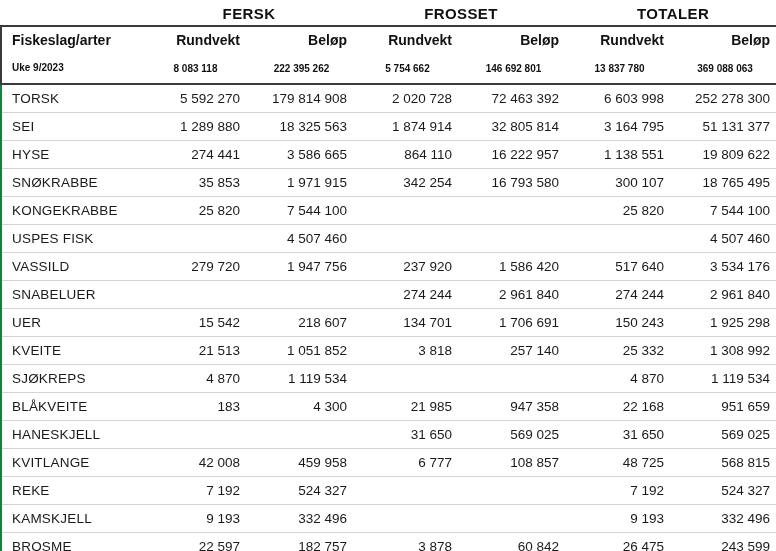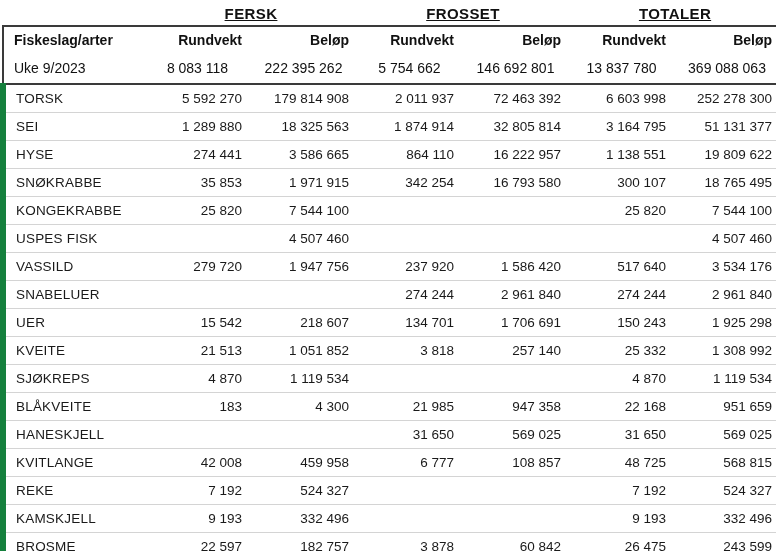--- a/index.html
+++ b/index.html
@@ -36,21 +36,20 @@
     font-weight: bold;
     font-size: 15px;
     letter-spacing: 0.4px;
     padding: 2px 8px 3px 8px;
     border: none;
     background: #ffffff;
     text-align: center;
     vertical-align: bottom;
     color: #111111;
     height: 20px;
-    text-decoration: underline;
   }
   tr.group-row th.blank { }
 
   
   tr.sub-row th {
     font-weight: bold;
     font-size: 14px;
     padding: 2px 8px 3px 0;
     background: #ffffff;
     color: #111111;
@@ -68,22 +67,22 @@
     text-align: right;
     border-top: 2px solid #3a3a3a;
     margin-top: 48px;
   }
   tr.sub-row th.lastcol {
     border-right: 2px solid #3a3a3a;
   }
 
   
   tr.total-row th {
-    font-weight: normal;
-    font-size: 14px;
+    font-weight: bold;
+    font-size: 10px;
     padding: 3px 8px 4px 8px;
     background: #ffffff;
     color: #111111;
     height: 22px;
     border-bottom: 2px solid #3a3a3a;
   }
   tr.total-row th.lbl {
     text-align: left;
     border-left: 2px solid #3a3a3a;
     padding-left: 10px;
@@ -96,21 +95,21 @@
     font-size: 13.5px;
     padding: 2px 8px 3px 8px;
     height: 22px;
     border-bottom: 1px solid #d4d4d4;
     color: #1a1a1a;
     white-space: nowrap;
     overflow: hidden;
   }
   tr.data-row td.name {
     text-align: left;
-    border-left: 6px solid #15803d;
+    border-left: 2px solid #15803d;
     padding-left: 10px;
     letter-spacing: 0.2px;
   }
   tr.data-row td.num {
     text-align: right;
   }
   tr.data-row td.lastcol {
     border-right: 2px solid #3a3a3a;
   }
   tr.data-row:last-child td {
@@ -155,21 +154,21 @@
         <th class="num">146 692 801</th>
         <th class="num">13 837 780</th>
         <th class="num lastcol">369 088 063</th>
       </tr>
     </thead>
     <tbody>
         <tr class="data-row">
           <td class="name">TORSK</td>
           <td class="num">5 592 270</td>
           <td class="num">179 814 908</td>
-          <td class="num">2 011 937</td>
+          <td class="num">2 020 728</td>
           <td class="num">72 463 392</td>
           <td class="num">6 603 998</td>
           <td class="num lastcol">252 278 300</td>
         </tr>
         <tr class="data-row">
           <td class="name">SEI</td>
           <td class="num">1 289 880</td>
           <td class="num">18 325 563</td>
           <td class="num">1 874 914</td>
           <td class="num">32 805 814</td>

